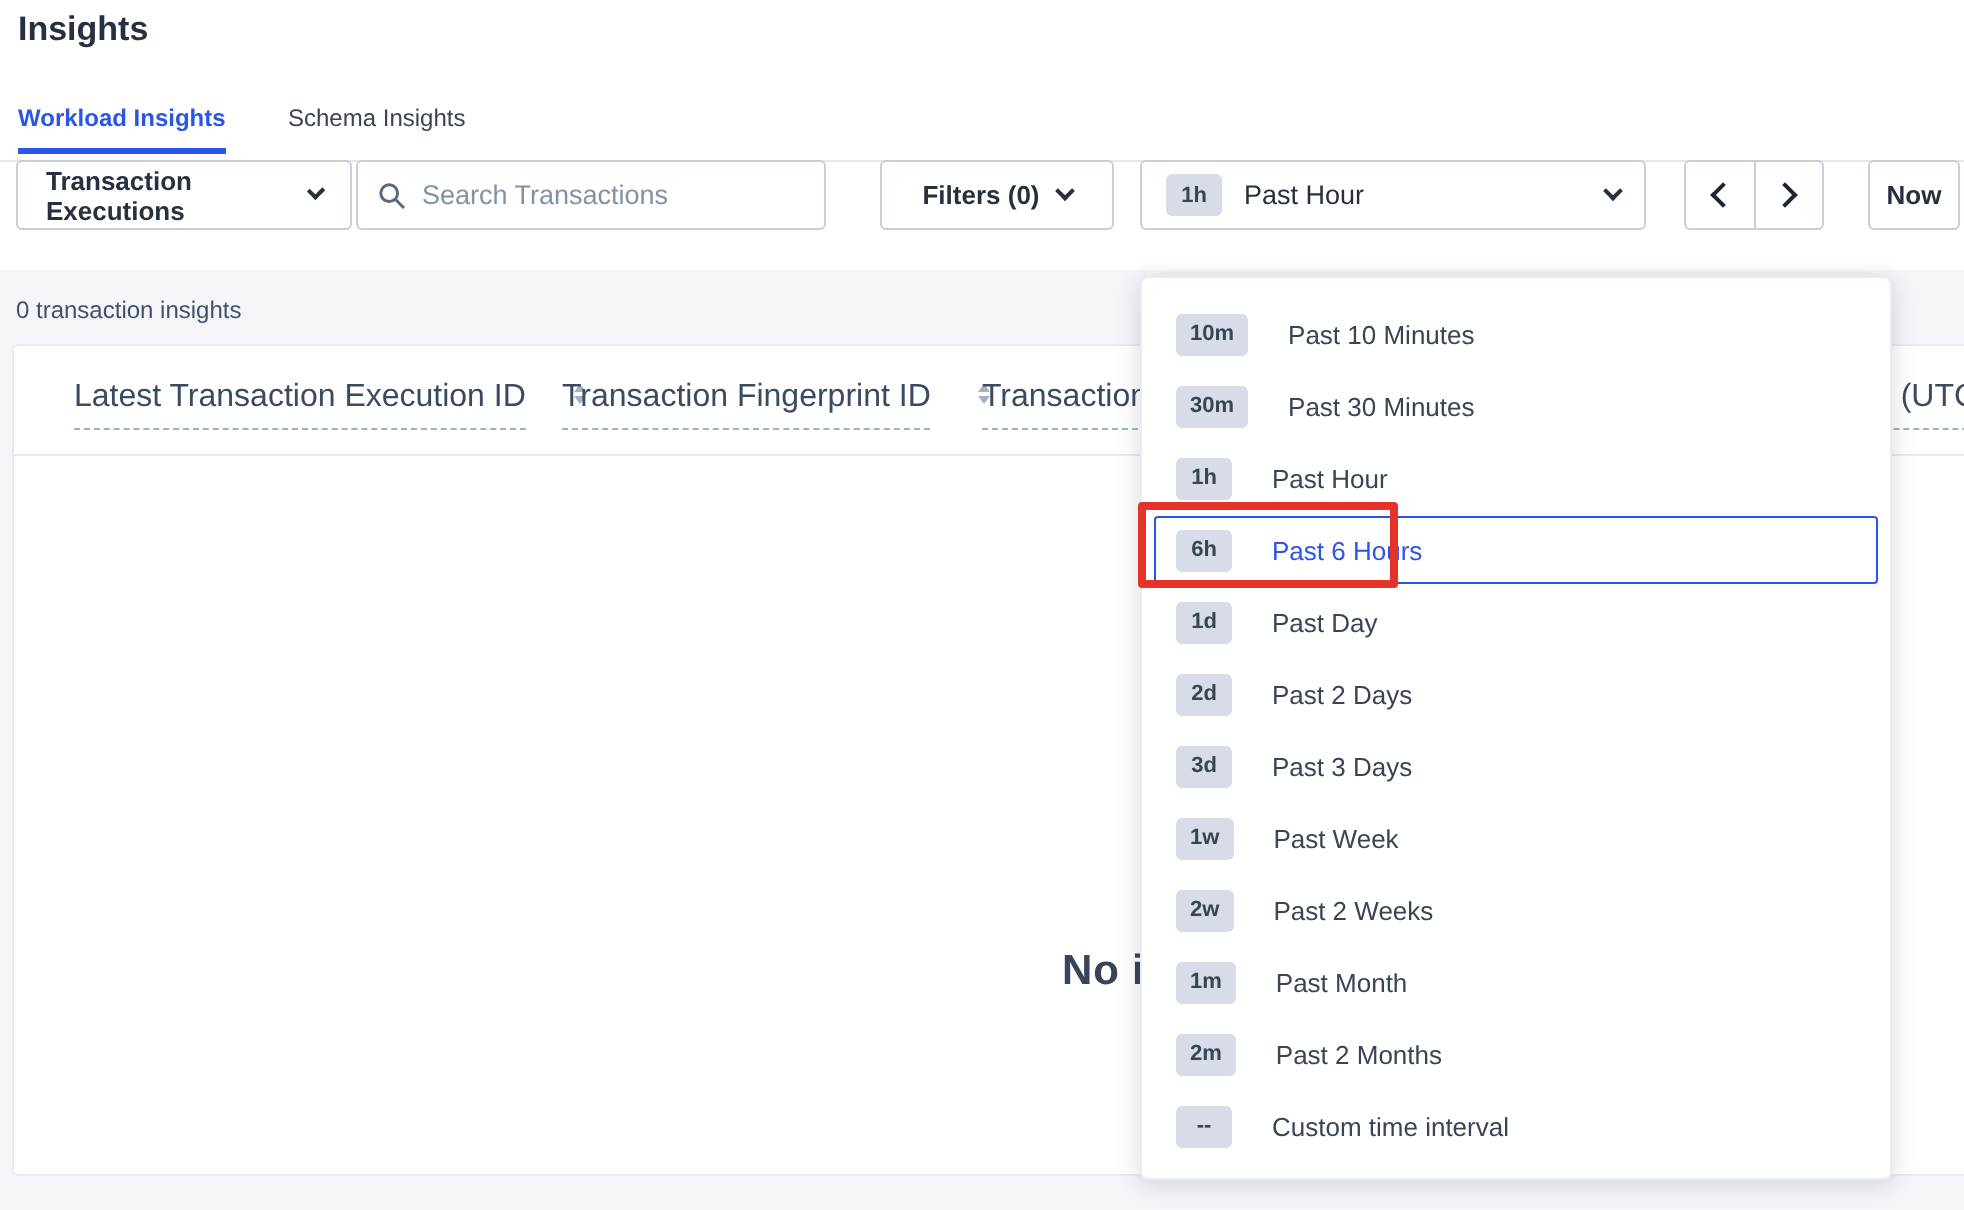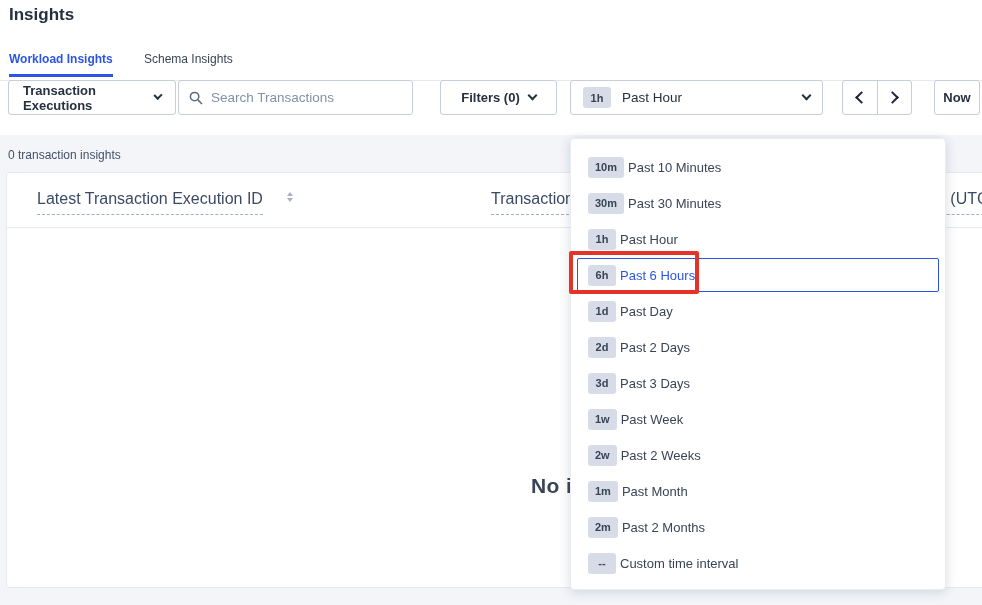--- a/index.html
+++ b/index.html
@@ -65,21 +65,21 @@
   
   .dropdown {
     position:absolute; left:570px; top:138px; width:376px; height:452px;
     background:#fff; border:1px solid #e9ecf2; border-radius:4px;
     box-shadow:0 2px 12px rgba(40,50,70,0.18); z-index:10; padding:11px 6px 0 6px;
   }
   .dd-item {
     height:34px; margin-bottom:2px; display:flex; align-items:center;
     padding:0 10px; border:1px solid transparent; border-radius:2px; cursor:pointer;
   }
-  .dd-item .dd-label { font-size:13px; color:#394455; margin-left:4px; }
+  .dd-item .dd-label { font-size:13px; color:#394455; margin-left:20px; }
   .dd-item.selected { border-color:#2b55e6; }
   .dd-item.selected .dd-label { color:#2b55e6; }
   
   .red-box {
     position:absolute; left:569px; top:251px; width:130px; height:43px;
     border:4px solid #e6332a; border-radius:2px; z-index:30; pointer-events:none;
   }
 </style>
 </head>
 <body>
@@ -132,20 +132,27 @@
 
 <div class="card">
   <div class="thead">
     <div class="th th1">
       <span class="th-label">Latest Transaction Execution ID</span>
       <span class="sort">
           <span class="car-up"></span>
           <span class="car-dn"></span>
         </span>
     </div>
+    <div class="th th2">
+      <span class="th-label">Transaction Fingerprint ID</span>
+      <span class="sort">
+          <span class="car-up"></span>
+          <span class="car-dn"></span>
+        </span>
+    </div>
     <div class="th th3">
       <span class="th-label">Transaction Execution</span>
       <span class="sort">
           <span class="car-up"></span>
           <span class="car-dn"></span>
         </span>
     </div>
     <div class="th th4">
       <span class="th-label">Start Time (UTC)</span>
     </div>

